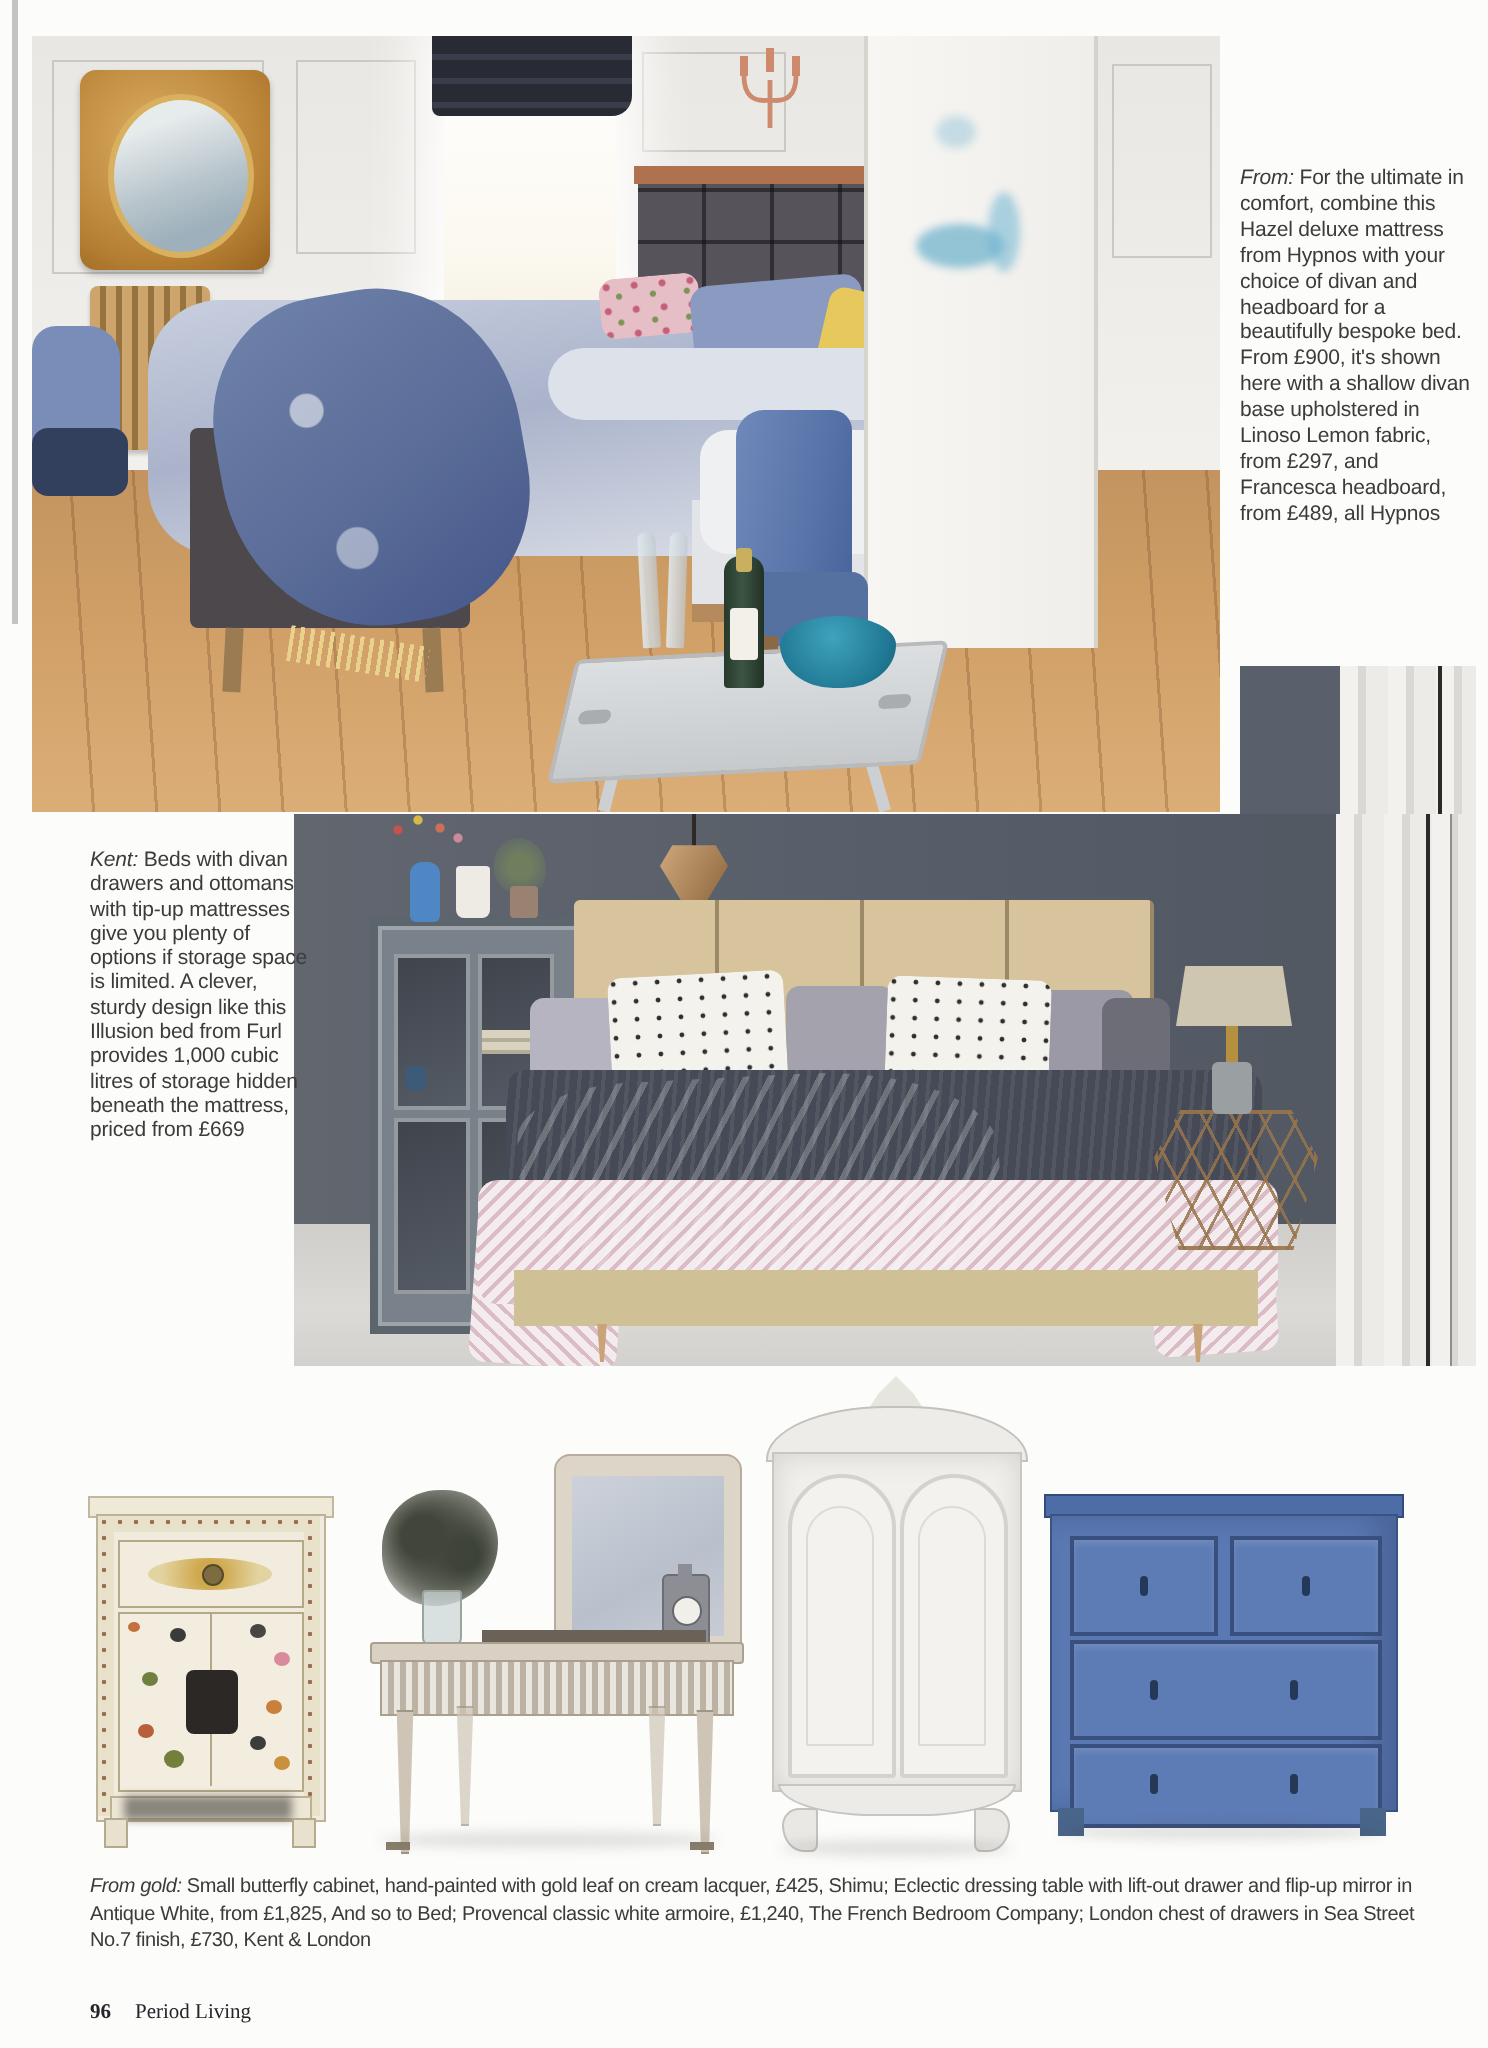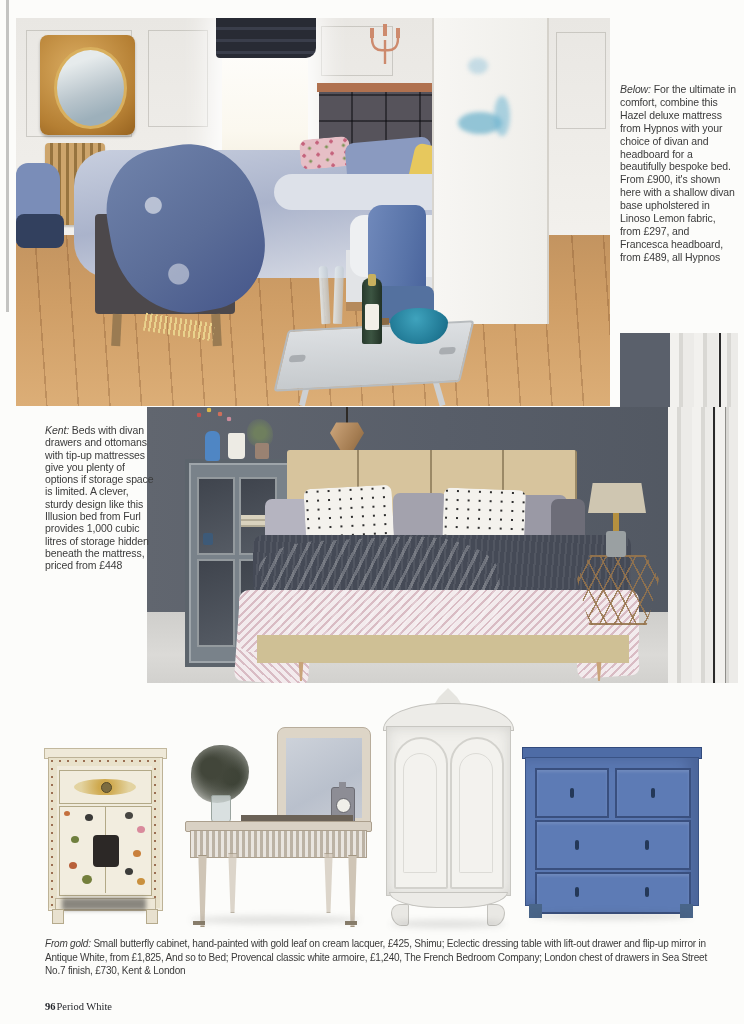--- a/index.html
+++ b/index.html
@@ -10,21 +10,21 @@
   
   #scan-line{left:6px;top:0;width:3px;height:312px;background:#b0b0ae;opacity:.75;}
 
   
   .caption{color:#3b3b3b;font-size:10.5px;line-height:12.9px;letter-spacing:-0.1px;}
   .caption .lead{font-style:italic;}
   #cap-right{left:620px;top:83px;width:116px;}
   #cap-left{left:45px;top:424px;width:111px;line-height:12.3px;}
   #cap-bottom{left:45px;top:937px;width:682px;font-size:10px;line-height:13.5px;letter-spacing:-0.2px;}
   #footer{left:45px;top:1001px;font-family:"Liberation Serif", serif;font-size:10.5px;color:#23252a;}
-  #footer .pgnum{font-weight:bold;margin-right:1px;}
+  #footer .pgnum{font-weight:bold;margin-right:12px;}
 
   
   #photo-top{left:16px;top:18px;width:594px;height:388px;background:linear-gradient(180deg,#e9e7e3 0%,#f3f1ed 60%,#efede9 100%);overflow:hidden;}
   .panel{border:1px solid rgba(150,148,140,.38);}
   #tp-floor{left:0;top:217px;width:594px;height:171px;
     background:linear-gradient(180deg,#c39460 0%,#cf9e66 40%,#dcae77 100%);}
   #tp-floor:before{content:"";position:absolute;inset:0;
     background:repeating-linear-gradient(86deg,transparent 0 30px,rgba(115,68,32,.28) 30px 31.5px);}
   #tp-mirror{left:24px;top:17px;width:95px;height:100px;border-radius:8px;
     background:radial-gradient(circle at 40% 35%,#dcae63,#b57f33 70%,#96621f);
@@ -316,21 +316,21 @@
     <div id="tp-bowl" class="abs"></div>
     <div id="tp-bottle" class="abs">
       <div id="tp-bottle-foil" class="abs"></div>
       <div id="tp-bottle-label" class="abs"></div>
     </div>
     <div id="tp-flute1" class="abs flute"></div>
     <div id="tp-flute2" class="abs flute"></div>
   </div>
 
   <div id="cap-right" class="abs caption">
-    <span class="lead">Below:</span>
+    <span class="lead">From:</span>
     <span>For the ultimate in comfort, combine this Hazel deluxe mattress from Hypnos with your choice of divan and headboard for a beautifully bespoke bed. From £900, it's shown here with a shallow divan base upholstered in Linoso Lemon fabric, from £297, and Francesca headboard, from £489, all Hypnos</span>
   </div>
 
   <div id="photo-mid-ext" class="abs">
     <div id="mpe-wall" class="abs"></div>
     <div id="mpe-door" class="abs"></div>
     <div id="mpe-line" class="abs"></div>
   </div>
   <div id="photo-mid" class="abs">
     <div id="mp-floor" class="abs"></div>
@@ -368,21 +368,21 @@
     <div id="mp-shade" class="abs"></div>
     <div id="mp-lamp-stem" class="abs"></div>
     <div id="mp-lamp-base" class="abs"></div>
     <div id="mp-door" class="abs"></div>
     <div id="mp-door-line1" class="abs"></div>
     <div id="mp-door-line2" class="abs"></div>
   </div>
 
   <div id="cap-left" class="abs caption">
     <span class="lead">Kent:</span>
-    <span>Beds with divan drawers and ottomans with tip-up mattresses give you plenty of options if storage space is limited. A clever, sturdy design like this Illusion bed from Furl provides 1,000 cubic litres of storage hidden beneath the mattress, priced from £448</span>
+    <span>Beds with divan drawers and ottomans with tip-up mattresses give you plenty of options if storage space is limited. A clever, sturdy design like this Illusion bed from Furl provides 1,000 cubic litres of storage hidden beneath the mattress, priced from £669</span>
   </div>
 
   <div id="p1" class="abs">
     <div id="p1-lid" class="abs"></div>
     <div id="p1-body" class="abs">
       <div id="p1-bt" class="abs p1-bstrip"></div>
       <div id="p1-bb" class="abs p1-bstrip"></div>
       <div id="p1-bl" class="abs p1-bstrip"></div>
       <div id="p1-br" class="abs p1-bstrip"></div>
       <div id="p1-drawer" class="abs">
@@ -463,16 +463,16 @@
   <div id="p2-shadow" class="abs shadow-oval"></div>
   <div id="p3-shadow" class="abs shadow-oval"></div>
   <div id="p4-shadow" class="abs shadow-oval"></div>
 
   <div id="cap-bottom" class="abs caption">
     <span class="lead">From gold:</span>
     <span>Small butterfly cabinet, hand-painted with gold leaf on cream lacquer, £425, Shimu; Eclectic dressing table with lift-out drawer and flip-up mirror in Antique White, from £1,825, And so to Bed; Provencal classic white armoire, £1,240, The French Bedroom Company; London chest of drawers in Sea Street No.7 finish, £730, Kent &amp; London</span>
   </div>
 
   <div id="footer" class="abs">
-    <span class="pgnum">96</span><span>Period White</span>
+    <span class="pgnum">96</span><span>Period Living</span>
   </div>
 
 </div>
 
 </body></html>

